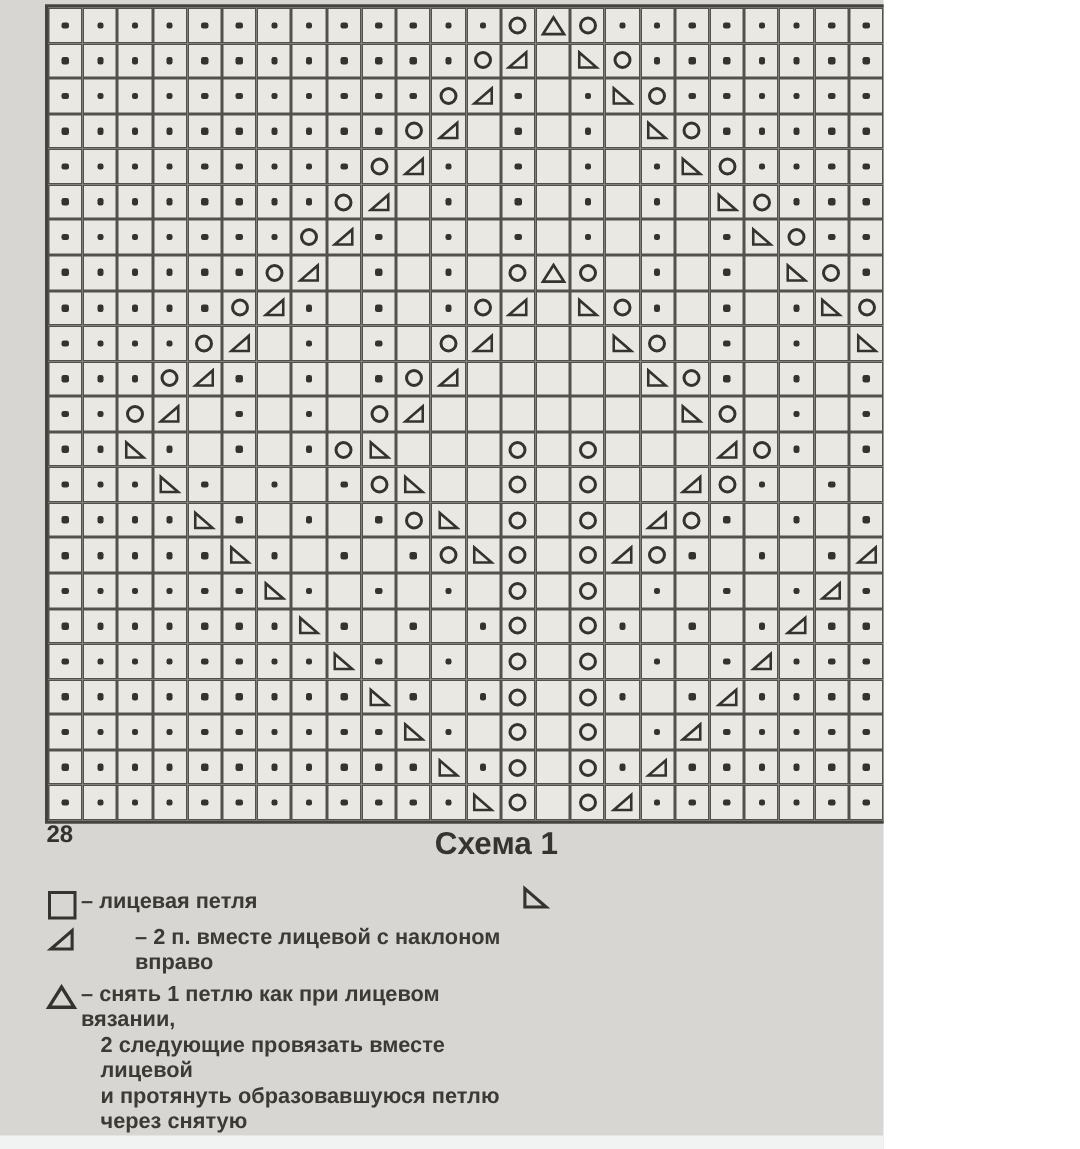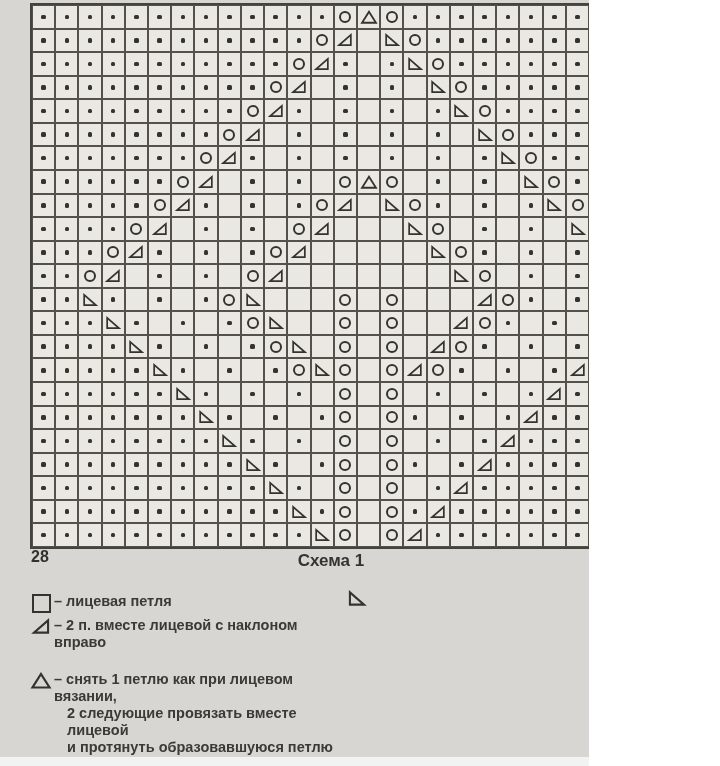--- a/index.html
+++ b/index.html
@@ -22,21 +22,21 @@
   .yo   { width:12px; height:12px; border:2.4px solid #34332d; border-radius:50%; box-sizing:border-box; }
   svg.tri { display:block; }
   
   .num { position:absolute; font-weight:bold; color:#33322c; }
   .num-top     { left:686px; top:8px;   font-size:17px; }
   .num-side    { left:688px; font-size:15px; }
   .num-bl      { left:31px;  top:548px; font-size:16px; }
   .num-br      { left:666px; top:548px; font-size:15px; }
   .title {
     position:absolute; left:331px; top:551px; transform:translateX(-50%);
-    font-size:17px; font-weight:bold; color:#35342e; white-space:nowrap;
+    font-size:21px; font-weight:bold; color:#35342e; white-space:nowrap;
   }
   
   .close-btn {
     position:absolute; left:640px; top:7px; width:67px; height:67px; border-radius:50%;
     background:rgba(125,124,120,0.55); display:flex; align-items:center; justify-content:center;
     cursor:pointer;
   }
   .close-icon { position:relative; width:40px; height:40px; }
   .close-icon::before, .close-icon::after {
     content:""; position:absolute; left:1px; top:16px; width:38px; height:7.5px;
@@ -48,21 +48,21 @@
   .legend-col { position:absolute; font-size:14.5px; font-weight:bold; line-height:17px; color:#3b3a34; }
   #legendLeft  { left:28px;  top:593px; width:320px; }
   #legendRight { left:344px; top:589px; width:372px; }
   .li { display:flex; align-items:flex-start; margin-bottom:4px; }
   .li .sym { flex:0 0 26px; width:26px; display:flex; justify-content:center; padding-top:1px; }
   .li .txt { white-space:pre-line; }
   .li .rest { padding-left:13px; white-space:pre-line; }
   .sq { width:15px; height:15px; border:2.2px solid #34332d; background:transparent; box-sizing:content-box; }
   .ldot { width:5.5px; height:5.5px; background:#34332d; border-radius:2px; margin-top:5px; }
   .lyo  { width:13px; height:13px; border:2.6px solid #34332d; border-radius:50%; box-sizing:border-box; margin-top:1px; }
-  .mb-lg { margin-bottom:20px; }
+  .mb-lg { margin-bottom:4px;gap:36px; }
   
   .bottom-strip { position:absolute; left:0; top:757px; width:720px; height:9px; background:#f1f3f2; }
 </style>
 </head>
 <body>
 
 <div class="page">
 
   <div class="grid" id="grid">
       <div class="cell">

